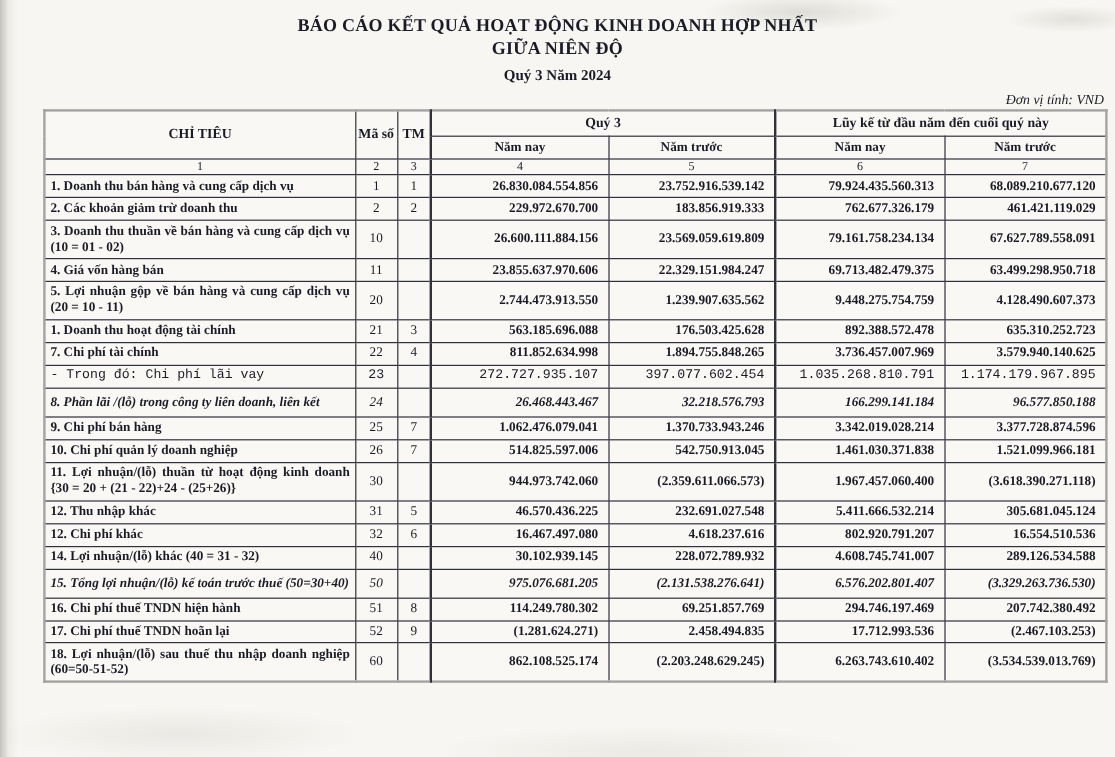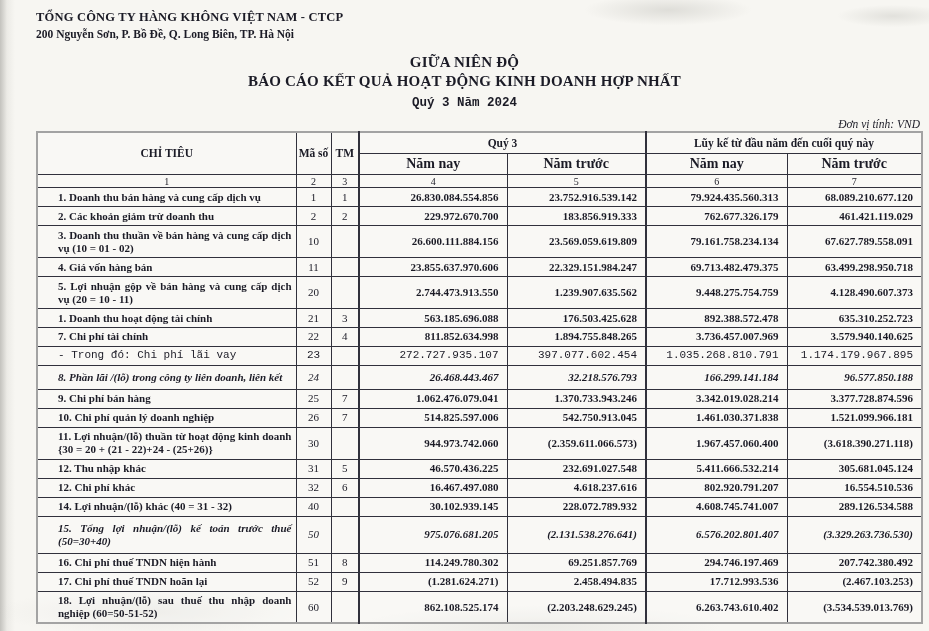--- a/index.html
+++ b/index.html
@@ -16,60 +16,56 @@
       #f7f6f2;
   }
   .page{position:relative;width:929px;height:631px;}
 
   .letterhead{padding:10px 0 0 36px;}
   .company-name{font-size:12.5px;font-weight:700;letter-spacing:.2px;}
   .company-address{font-size:11.5px;font-weight:700;margin-top:3px;}
 
   .title-block{text-align:center;margin-top:13px;line-height:1.25;}
   .title-line{font-size:15px;font-weight:700;letter-spacing:.2px;}
-  .period{font-size:12.5px;font-weight:700;margin-top:5px;font-family:Liberation Mono, monospace;}
+  .period{font-size:12.5px;font-weight:700;margin-top:5px;}
 
   .unit-note{text-align:right;font-style:italic;font-size:11.5px;margin:7px 9px 1px 0;}
 
   table.report{
     border-collapse:collapse;table-layout:fixed;
     width:885px;margin-left:36px;
     border:2px solid #a3a3a3;
     background:rgba(255,255,255,.25);
   }
   th,td{border:1px solid #31313c;}
   th{font-weight:700;text-align:center;font-size:11.5px;padding:2px 2px;line-height:1.15;}
   tr.colnum-row th{font-weight:400;font-size:10px;padding:0 2px;height:12px;line-height:1.1;}
   tr.group-row th{height:16px;}
-  tr.sub-row th{height:14px;font-size:14px;}
+  tr.sub-row th{height:14px;font-size:11px;}
 
   td{font-size:11px;padding:2.5px 4px;line-height:1.18;vertical-align:middle;}
-  td.col-label{text-align:justify;font-weight:700;padding-left:20px;padding-right:4px;}
+  td.col-label{text-align:justify;font-weight:700;padding-left:4px;padding-right:4px;}
   td.col-code,td.col-note{text-align:center;font-weight:400;font-size:11px;}
   td.col-num{text-align:right;padding-right:8px;font-weight:700;white-space:nowrap;font-size:11px;}
   .sep{border-left-width:2px;}
 
   
   tbody tr:nth-child(8) td{font-weight:400;font-family:Liberation Mono, monospace;}
   
   tbody tr:nth-child(9) td,tbody tr:nth-child(16) td{padding-top:5px;padding-bottom:5px;font-style:italic;}
 </style>
 </head>
 <body>
 
 <div class="page">
 
-  <div class="letterhead">
-    <div class="company-name">TỔNG CÔNG TY  HÀNG KHÔNG VIỆT NAM - CTCP</div>
-    <div class="company-address">200 Nguyễn Sơn, P. Bồ Đề, Q. Long Biên, TP. Hà Nội</div>
-  </div>
 
   <div class="title-block">
+    <div class="title-line">BÁO CÁO KẾT QUẢ HOẠT ĐỘNG KINH DOANH HỢP NHẤT</div>
     <div class="title-line">GIỮA NIÊN ĐỘ</div>
-    <div class="title-line">BÁO CÁO KẾT QUẢ HOẠT ĐỘNG KINH DOANH HỢP NHẤT</div>
     <div class="period">Quý 3 Năm 2024</div>
   </div>
 
   <div class="unit-note">Đơn vị tính: VND</div>
 
   <table class="report">
     <colgroup>
       <col style="width:259px">
         <col style="width:35px">
         <col style="width:28px">

